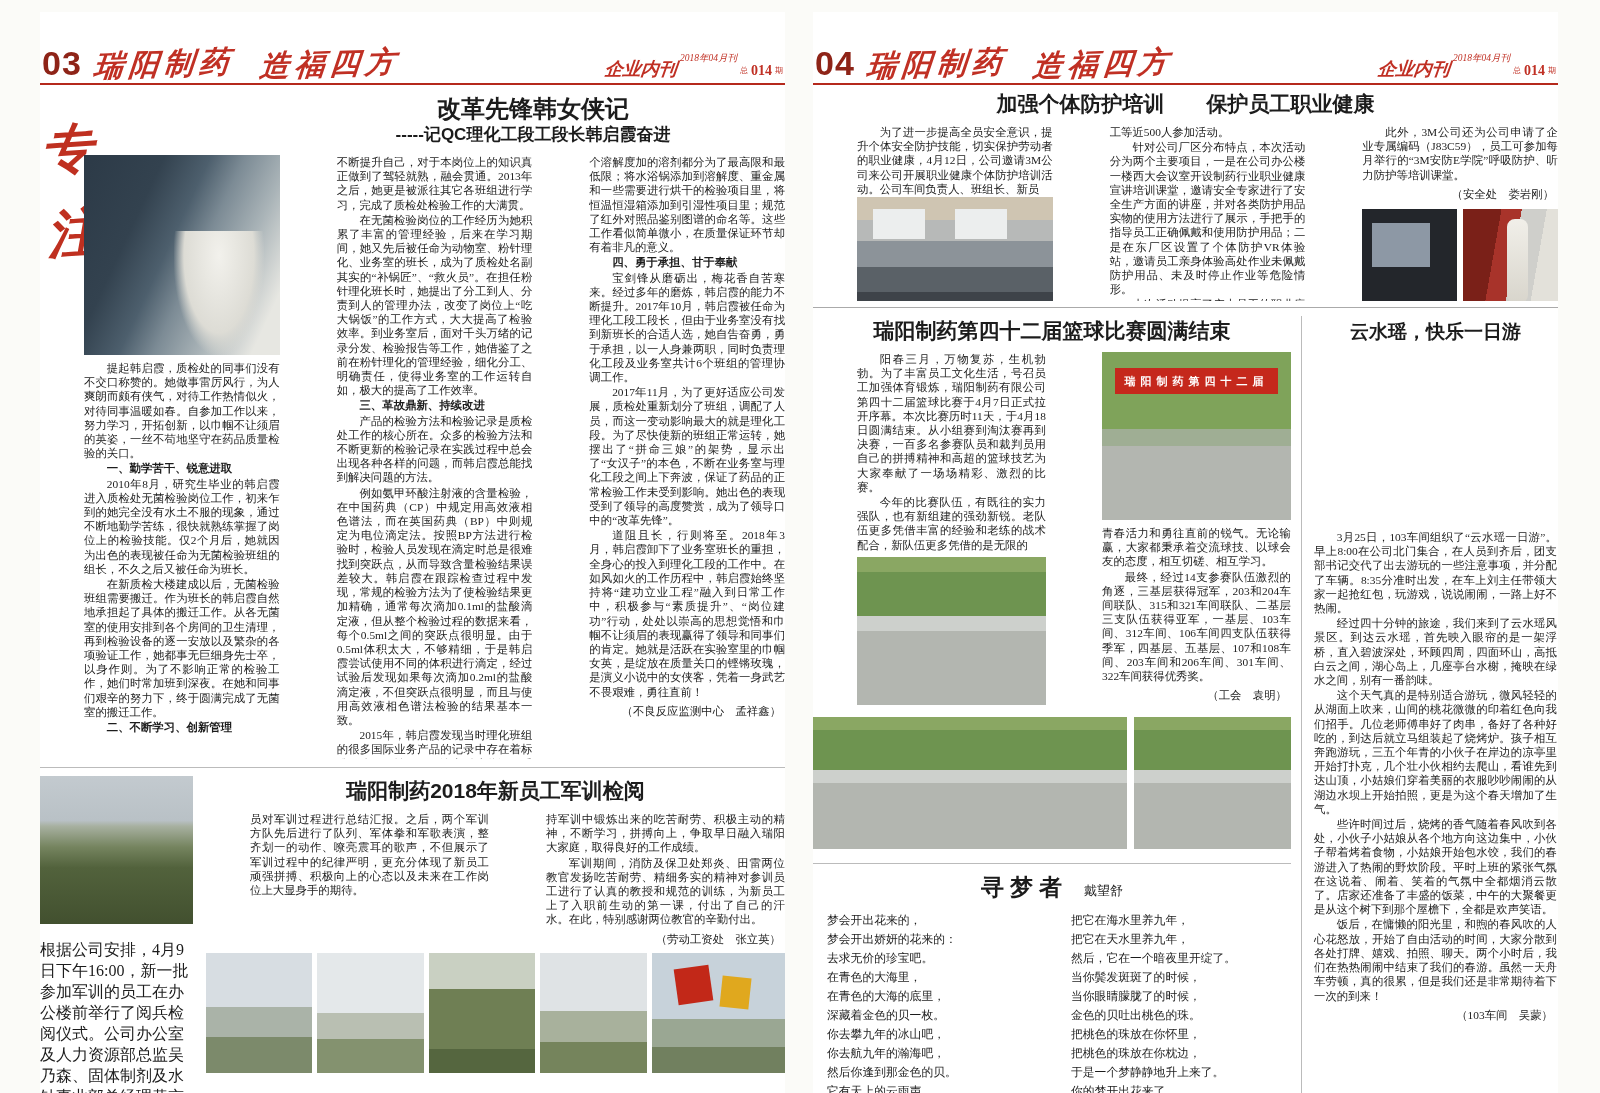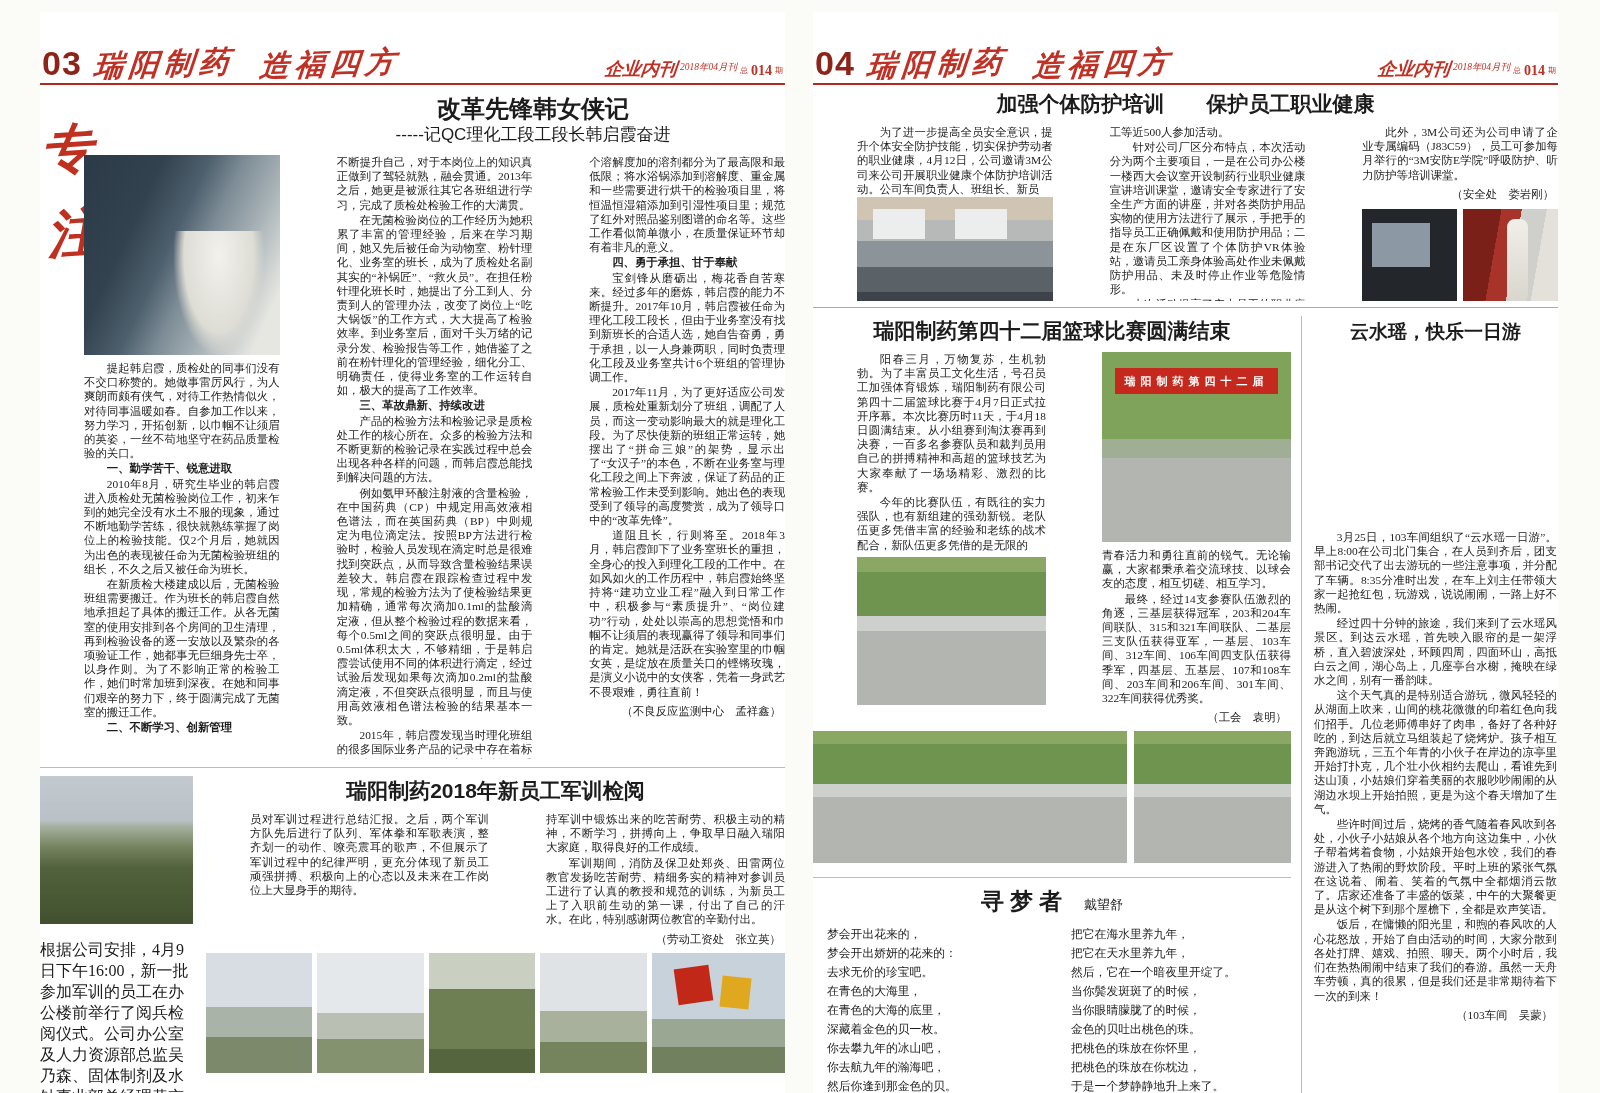--- a/index.html
+++ b/index.html
@@ -12,38 +12,38 @@
   
   .header-row{display:flex;align-items:flex-end;border-bottom:2px solid #b5291c;
               padding:36px 2px 5px 2px;}
   .page-num{font-family:"Liberation Sans",sans-serif;font-weight:bold;font-size:34px;
             line-height:30px;color:#8e2418;letter-spacing:1px;}
   .callig{font-style:italic;font-weight:bold;color:#c03024;transform:skewX(-7deg) rotate(-2deg);}
   .brand{font-size:30px;line-height:28px;margin-left:12px;letter-spacing:5px;}
   .slogan{font-size:30px;line-height:28px;margin-left:26px;letter-spacing:5px;}
   .issue{margin-left:auto;color:#c03024;display:flex;align-items:flex-end;gap:3px;white-space:nowrap;}
   .issue-label{font-size:18px;line-height:18px;font-style:italic;font-weight:bold;transform:skewX(-6deg);}
-  .issue-date{font-size:9.5px;margin-bottom:4px;font-style:italic;}
+  .issue-date{font-size:9.5px;margin-bottom:13px;font-style:italic;}
   .issue-pre,.issue-suf{font-size:8px;margin-bottom:2px;}
   .issue-no{font-size:14px;font-weight:bold;line-height:14px;}
 
   
   .cols{display:flex;gap:13px;}
   .col{width:239px;padding-left:44px;}
   .col p,.trip-body p{margin:0 0 1px 0;font-size:11.4px;line-height:14.2px;text-align:justify;}
   .col p.p,.trip-body p.p{text-indent:2em;}
   .col p.pc{text-indent:0;}
   .col p.h{font-family:"Liberation Sans",sans-serif;font-weight:bold;text-indent:2em;}
   .col p.by,.trip-body p.by{text-align:right;text-indent:0;padding-right:4px;padding-top:4px;}
   .sec-rule{border:none;border-top:1px solid #bbb;margin:8px 0;}
 
   
   .feature-titles{margin:10px 0 8px 248px;width:490px;text-align:center;}
   .feature-title{font-family:"Liberation Sans",sans-serif;font-weight:bold;font-size:24px;line-height:28px;}
-  .feature-subtitle{font-family:"Liberation Sans",sans-serif;font-weight:normal;font-size:17px;line-height:24px;}
+  .feature-subtitle{font-family:"Liberation Sans",sans-serif;font-weight:bold;font-size:17px;line-height:24px;}
   .art-title{font-family:"Liberation Sans",sans-serif;font-weight:bold;font-size:21px;
              line-height:26px;text-align:center;margin:2px 0 8px 0;}
 
   
   .photo{width:100%;position:relative;overflow:hidden;margin-bottom:6px;}
   .ph-portrait{height:200px;background:
       linear-gradient(115deg,#2c3a47 0%,#33424f 28%,#4d5f6d 44%,#7c8b95 56%,#aab4b8 72%,#e7e7e2 90%);}
   .ph-portrait::after{content:"";position:absolute;right:8%;bottom:0;width:46%;height:62%;
       background:radial-gradient(ellipse at 50% 20%,#f2f1ec 0%,#dddcd5 55%,transparent 72%);}
   .ph-formation{height:148px;background:
@@ -60,21 +60,21 @@
       background:#e0a81e;transform:rotate(6deg);}
   .ph-lecture{height:128px;background:linear-gradient(#cfc5b2 0 18%,#b7b9b8 18% 34%,#8c9399 34% 55%,#5a6167 55% 74%,#3e4349 74%);}
   .ph-lecture::before,.ph-lecture::after{content:"";position:absolute;top:12px;width:52px;height:30px;background:#eceeee;}
   .ph-lecture::before{left:16px;} .ph-lecture::after{right:46px;}
   .ph-vr{height:104px;background:#23262b;}
   .ph-vr::before{content:"";position:absolute;left:10px;top:14px;width:58px;height:44px;background:#8d98a5;}
   .ph-mannequin{height:104px;background:linear-gradient(100deg,#7a2018 0 34%,#a8332a 34% 52%,#cfcfcb 52% 74%,#e3e1da 74%);}
   .ph-mannequin::after{content:"";position:absolute;left:46%;top:10%;width:22%;height:80%;
       background:linear-gradient(#f1efe9,#d8d5cc);border-radius:8px;}
   .ph-court{background:linear-gradient(#8aa763 0 10%,#6e9450 10% 40%,#cdd0cc 40% 50%,#b3b6b0 50% 100%);}
-  .ph-banner{height:190px;background:linear-gradient(#7fa35a 0 46%,#9fae94 46% 56%,#b3b6b0 56%);}
+  .ph-banner{height:168px;background:linear-gradient(#7fa35a 0 46%,#9fae94 46% 56%,#b3b6b0 56%);}
   .banner-strip{position:absolute;top:16px;left:7%;right:7%;height:26px;background:#c5281c;
       color:#fff;font-family:"Liberation Sans",sans-serif;font-weight:bold;font-size:11px;
       line-height:26px;text-align:center;letter-spacing:5px;white-space:nowrap;overflow:hidden;}
   .ph-group{height:172px;background:
       linear-gradient(#b9c6d6 0 16%,#9e9activity 0,#8d8371 16% 40%,#a99c83 40% 58%,#c7bca2 58% 76%,#d9d2bd 76%);}
 
   
   .side-callig{position:absolute;left:4px;top:96px;width:52px;color:#bf3020;
       font-style:italic;font-weight:bold;font-size:52px;line-height:84px;text-align:center;
       transform:rotate(-4deg);}

